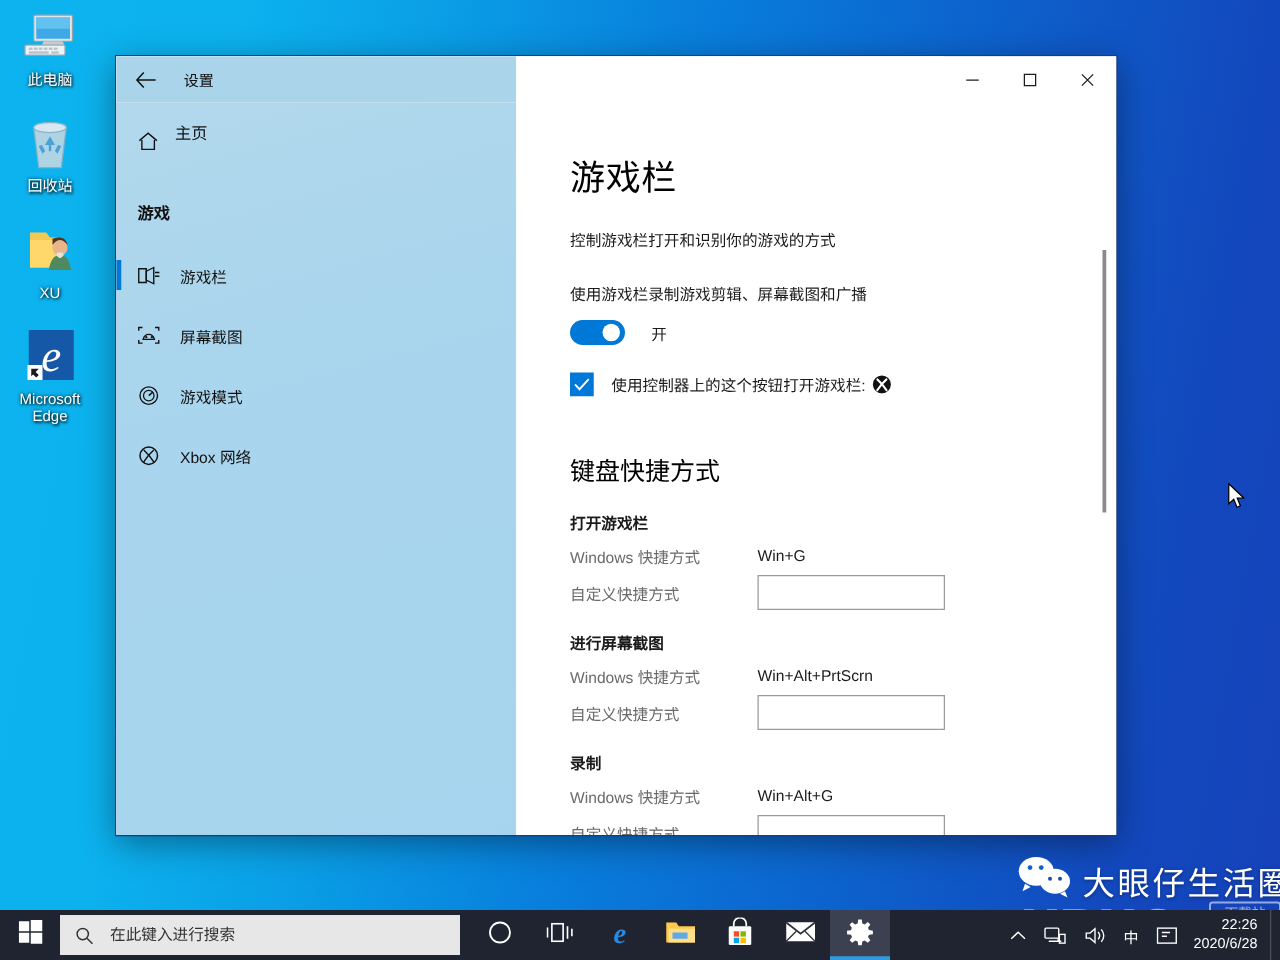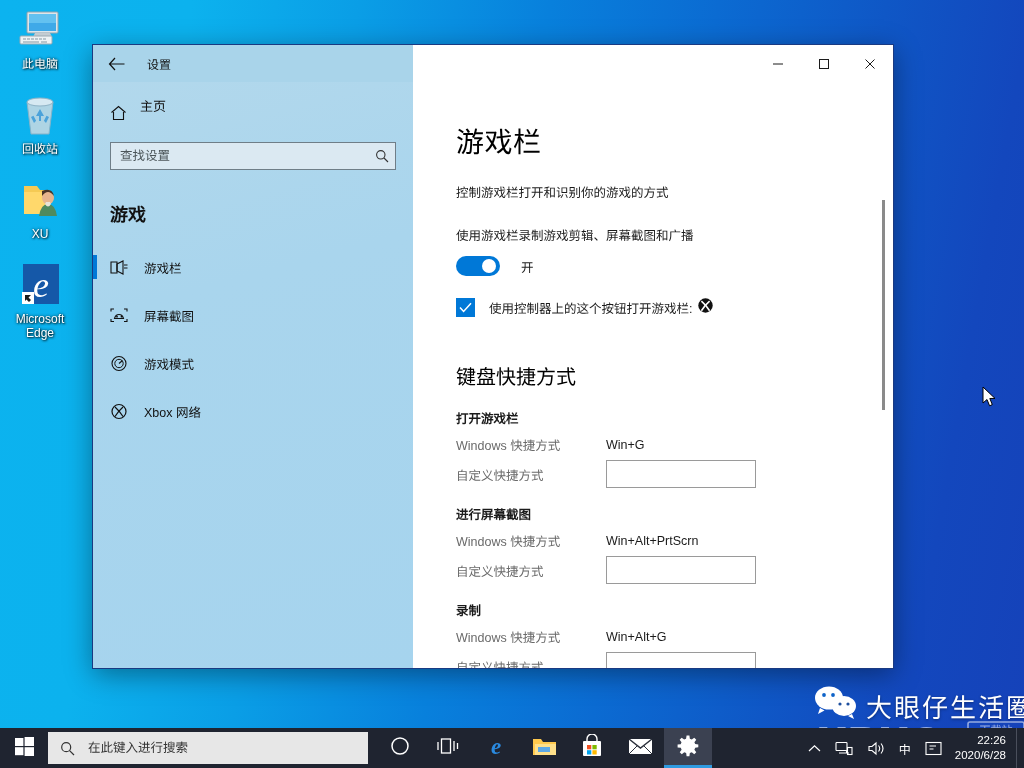--- a/index.html
+++ b/index.html
@@ -119,21 +119,21 @@
     padding: 0 0 0 9px;
   }
   .search-box input::placeholder { color: #4b5559; opacity: 1; }
   .search-icon-btn {
     width: 26px; display: flex; align-items: center; justify-content: center;
     color: #333; cursor: default;
   }
 
   .sidebar-group-title {
     margin: 30px 0 0 17px;
-    font-size: 18px; font-weight: bold; color: #111;
+    font-size: 13px; font-weight: bold; color: #111;
   }
   .nav-list { margin-top: 17px; }
   .nav-item {
     position: relative;
     display: flex; align-items: center;
     height: 48px; padding-left: 17px;
     cursor: default;
   }
   .nav-item .nicon {
     width: 34px; display: flex; align-items: center;
@@ -169,21 +169,21 @@
     background: #0078d7; position: relative; cursor: default;
     flex: 0 0 auto;
   }
   .toggle .knob {
     position: absolute; top: 3px; left: 26px;
     width: 14px; height: 14px; border-radius: 50%;
     background: #ffffff;
   }
   .toggle-text { margin-left: 21px; font-size: 12.5px; color: #1b1b1b; }
 
-  .check-row { display: flex; }
+  .check-row { display: flex; align-items: center; }
   .checkbox {
     width: 19px; height: 19px; flex: 0 0 auto;
     background: #0078d7;
     display: flex; align-items: center; justify-content: center;
     cursor: default;
   }
   .checkbox svg { display: block; }
   .check-label { margin-left: 14px; font-size: 12.5px; color: #1b1b1b; }
   .xbox-glyph { margin-left: 6px; display: inline-flex; vertical-align: middle; }
 
@@ -402,29 +402,20 @@
         <div class="home-row">
           <span class="hicon">
             <svg width="17" height="16" viewBox="0 0 17 16">
               <path d="M1.5 7.5 L8.5 1.5 L15.5 7.5" fill="none" stroke="#111" stroke-width="1.1"></path>
               <path d="M3.5 7 V14.5 H13.5 V7" fill="none" stroke="#111" stroke-width="1.1"></path>
             </svg>
           </span>
           <span class="hlabel">主页</span>
         </div>
 
-        <div class="search-box">
-          <input type="text" value="" placeholder="查找设置" style="">
-          <span class="search-icon-btn">
-            <svg width="14" height="14" viewBox="0 0 14 14">
-              <circle cx="5.8" cy="5.8" r="4.2" fill="none" stroke="#333" stroke-width="1.1"></circle>
-              <path d="M9 9 L13 13" stroke="#333" stroke-width="1.1"></path>
-            </svg>
-          </span>
-        </div>
 
         <div class="sidebar-group-title">游戏</div>
 
         <div class="nav-list">
 
           <div class="nav-item selected">
             <span class="nicon">
               <svg width="19" height="17" viewBox="0 0 19 17">
                 <path d="M1 3 L7 3 L7 14 L1 14 Z" fill="none" stroke="#111" stroke-width="1.1"></path>
                 <path d="M7 5 L13 2 L13 15 L7 12 Z" fill="none" stroke="#111" stroke-width="1.1"></path>

